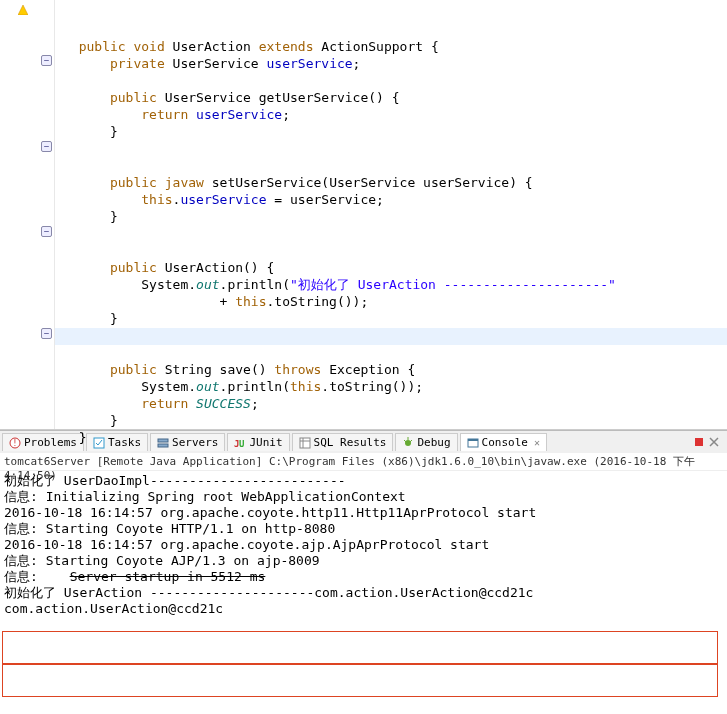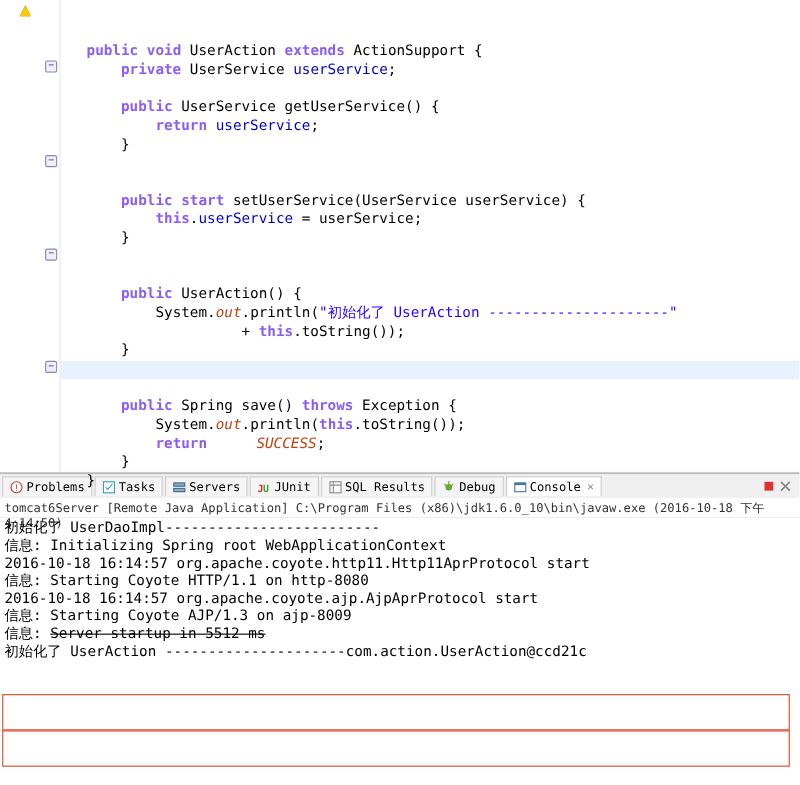--- a/index.html
+++ b/index.html
@@ -5,39 +5,39 @@
   * { box-sizing: border-box; margin: 0; padding: 0; }
   body { font-family: "Microsoft YaHei", Consolas, monospace; font-size: 12px; background: #fff; width: 727px; height: 714px; overflow: hidden; }
   .editor-area { height: 430px; background: #fff; display: flex; border-bottom: 1px solid #ccc; }
   .gutter { width: 55px; background: #fff; border-right: 1px solid #e8e8e8; position: relative; }
   .fold { position: absolute; right: 2px; width: 11px; height: 11px; border: 1px solid #88a; border-radius: 2px; background: #eef; color: #448; font-size: 9px; line-height: 9px; text-align: center; cursor: pointer; }
   .warn { position: absolute; left: 18px; width: 10px; height: 10px; }
   .warn svg { width: 10px; height: 10px; }
   .code { flex: 1; padding: 4px 0 4px 8px; font-family: Consolas, "Courier New", monospace; font-size: 13px; line-height: 17px; white-space: pre; position: relative; }
   .hl-line { background: #e8f2fe; position: absolute; left: 0; right: 0; height: 17px; z-index: 0; }
   .code pre { position: relative; z-index: 1; }
-  .kw { color: #8b5cf6; font-weight: bold; }
+  .kw { color: #a16207; font-weight: normal; }
   .fld { color: #0000c0; }
   .str { color: #2a00ff; }
-  .sta { color: #c2410c; font-style: italic; }
-  .ita { font-style: italic; margin-left: 37px; }
+  .sta { color: #0f766e; font-style: italic; }
+  .ita { font-style: italic; }
   
   .tabs-bar { height: 23px; background: #f0f0f0; border-top: 1px solid #bbb; display: flex; align-items: center; padding: 0 2px; gap: 2px; }
   .tab { display: flex; align-items: center; gap: 3px; padding: 2px 6px; background: #f5f5f5; border: 1px solid #ccc; border-bottom: none; font-size: 11px; cursor: pointer; }
   .tab.active { background: #fff; }
   .tab-icon { width: 12px; height: 12px; display: inline-block; }
   .tab-x { margin-left: 3px; color: #888; font-size: 10px; }
   .toolbar-icons { margin-left: auto; display: flex; gap: 3px; padding-right: 5px; }
   .tb-i { width: 12px; height: 12px; cursor: pointer; }
   
   .subtitle { height: 18px; font-size: 11px; padding: 1px 4px; background: #fff; color: #333; border-bottom: 1px solid #eee; }
   
   .console { padding: 2px 4px; font-family: Consolas, monospace; font-size: 13px; line-height: 16px; position: relative; }
   .console-line { white-space: pre; }
-  .strike { text-decoration: line-through; }
+  .strike { text-decoration: line-through; margin-left: 24px; }
   .box1 { position: absolute; border: 1px solid #d42; left: 2px; width: 716px; top: 160px; height: 33px; pointer-events: none; }
   .box2 { position: absolute; border: 1px solid #d42; left: 2px; width: 716px; top: 193px; height: 33px; pointer-events: none; }
 </style>
 </head>
 <body>
 
 <div class="editor-area">
   <div class="gutter">
     <div class="warn" style="top:4px">
       <svg viewBox="0 0 10 10">
@@ -52,32 +52,32 @@
   <div class="code">
     <div class="hl-line" style="top:328px"></div>
 <pre>  <span class="kw">public</span> <span class="kw">void</span> <span>UserAction</span> <span class="kw">extends</span> <span>ActionSupport</span> <span>{</span>
       <span class="kw">private</span> <span>UserService</span> <span class="fld">userService</span><span>;</span>
 
       <span class="kw">public</span> <span>UserService</span> <span>getUserService</span><span>() {</span>
           <span class="kw">return</span> <span class="fld">userService</span><span>;</span>
       <span>}</span>
 
 
-      <span class="kw">public</span> <span class="kw">start</span> <span>setUserService</span><span>(UserService userService) {</span>
+      <span class="kw">public</span> <span class="kw">javaw</span> <span>setUserService</span><span>(UserService userService) {</span>
           <span class="kw">this</span><span>.</span><span class="fld">userService</span><span> = userService;</span>
       <span>}</span>
 
 
       <span class="kw">public</span> <span>UserAction</span><span>() {</span>
           <span>System.</span><span class="sta">out</span><span>.println(</span><span class="str">"初始化了 UserAction ---------------------"</span>
 <span>                    + </span><span class="kw">this</span><span>.toString());</span>
       <span>}</span>
 
 
-      <span class="kw">public</span> <span>Spring</span> <span>save</span><span>() </span><span class="kw">throws</span> <span>Exception {</span>
+      <span class="kw">public</span> <span>String</span> <span>save</span><span>() </span><span class="kw">throws</span> <span>Exception {</span>
           <span>System.</span><span class="sta">out</span><span>.println(</span><span class="kw">this</span><span>.toString());</span>
           <span class="kw">return</span> <span class="sta ita">SUCCESS</span><span>;</span>
       <span>}</span>
   <span>}</span>
 </pre>
   </div>
 </div>
 
 <div class="tabs-bar">
   <div class="tab">
@@ -147,15 +147,16 @@
 
 <div class="console">
   <div class="console-line">初始化了 UserDaoImpl-------------------------</div>
   <div class="console-line">信息: Initializing Spring root WebApplicationContext</div>
   <div class="console-line">2016-10-18 16:14:57 org.apache.coyote.http11.Http11AprProtocol start</div>
   <div class="console-line">信息: Starting Coyote HTTP/1.1 on http-8080</div>
   <div class="console-line">2016-10-18 16:14:57 org.apache.coyote.ajp.AjpAprProtocol start</div>
   <div class="console-line">信息: Starting Coyote AJP/1.3 on ajp-8009</div>
   <div class="console-line">信息: <span class="strike">Server startup in 5512 ms</span></div>
   <div class="console-line">初始化了 UserAction ---------------------com.action.UserAction@ccd21c</div>
+  <div class="console-line">com.action.UserAction@ccd21c</div>
   <div class="box1"></div>
   <div class="box2"></div>
 </div>
 
 </body></html>

